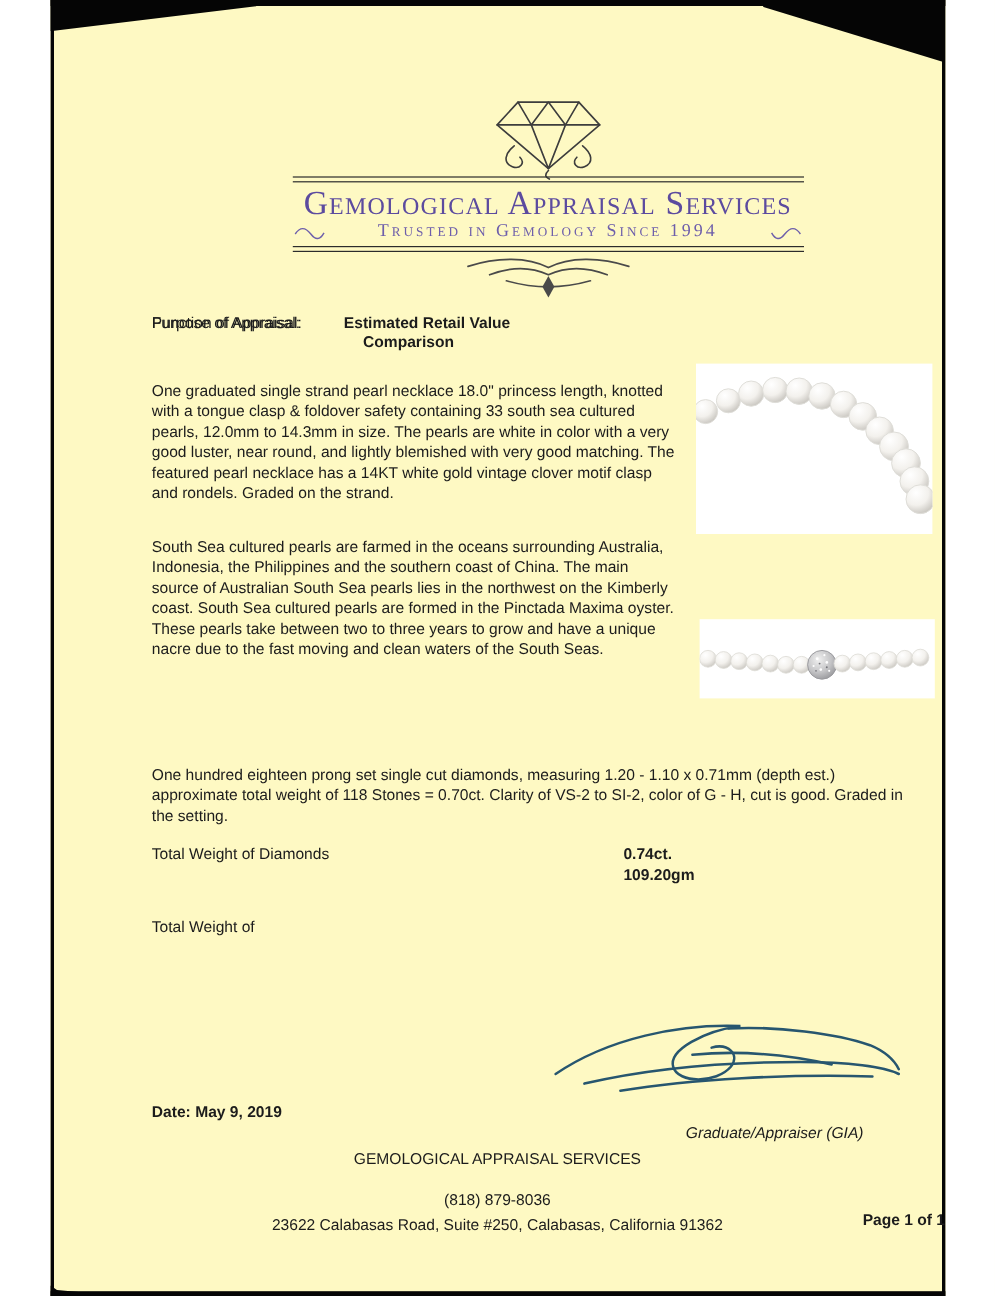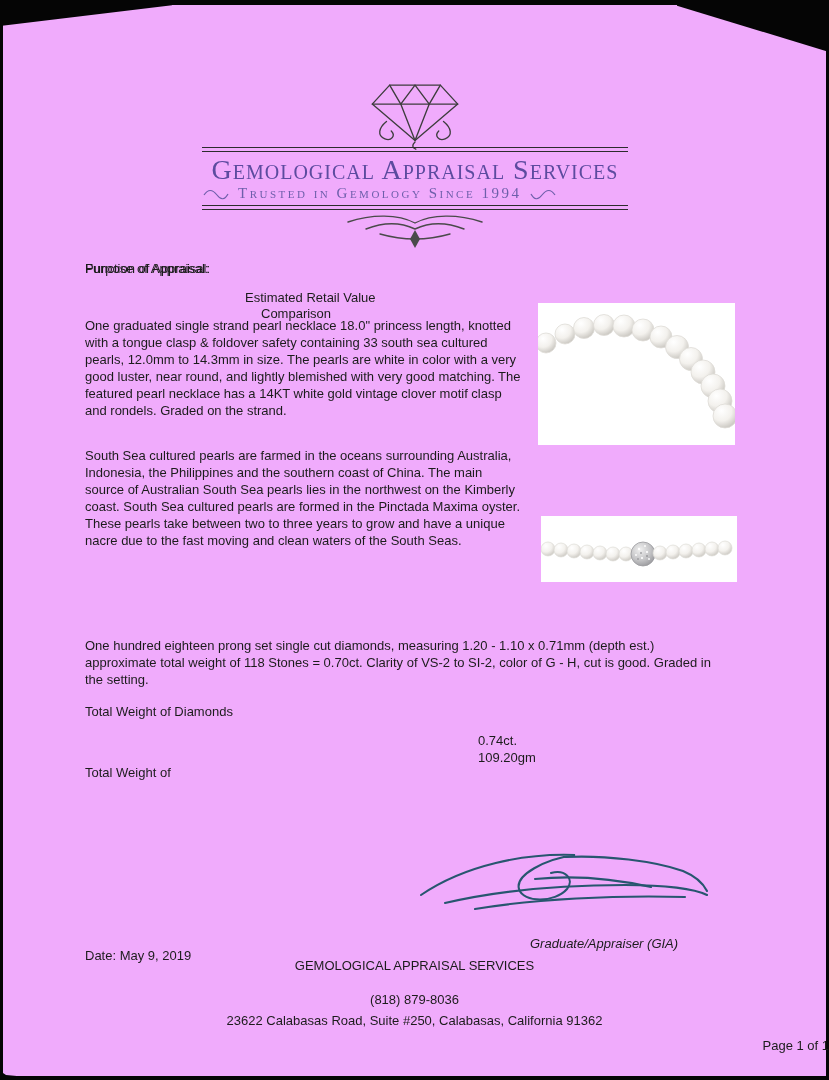--- a/index.html
+++ b/index.html
@@ -1,44 +1,44 @@
 <!DOCTYPE html>
 <html><head>
 <meta charset="utf-8">
 <style>
   * { margin:0; padding:0; box-sizing:border-box; }
   html,body { background:#ffffff; }
   body { font-family:"Liberation Sans","DejaVu Sans",sans-serif; color:#1c1c1c; }
-  .page { position:relative; width:829px; height:1080px; background:#f0abfc; overflow:hidden; margin:0 auto; }
+  .page { position:relative; width:746px; height:1080px; background:#fef9c3; overflow:hidden; margin:0 auto; }
 
   
   .edge { position:absolute; background:#050505; }
   .edge-top    { top:0; left:0; right:0; height:5px; }
   .edge-left   { top:0; left:0; bottom:0; width:3px; }
   .edge-right  { top:0; right:0; bottom:0; width:3px; }
   .edge-bottom { bottom:0; left:0; right:0; height:4px; }
   .corner-tl { position:absolute; top:0; left:0; width:172px; height:26px; background:#050505;
                clip-path:polygon(0 0,100% 0,100% 20%,0 100%); }
   .corner-tr { position:absolute; top:0; right:0; width:152px; height:52px; background:#050505;
                clip-path:polygon(0 0,100% 0,100% 100%,0 11%); }
   .corner-bl { position:absolute; bottom:0; left:0; width:60px; height:9px; background:#050505;
                clip-path:polygon(0 0,10% 45%,100% 100%,0 100%); }
 
   .abs { position:absolute; }
   .text { font-size:13px; line-height:17px; color:#1c1c1c; }
-  .b { font-weight:normal;margin-top:29px; }
+  .b { font-weight:bold; }
   .i { font-style:italic; }
 
   
   .logo { position:absolute; left:351px; top:74px; }
   .masthead { position:absolute; left:202px; top:147px; width:426px; text-align:center; }
   .dbl { height:5px; border-top:1.5px solid #2c2c2c; border-bottom:1.5px solid #2c2c2c; }
   .company-title { font-family:"Liberation Serif","DejaVu Serif",serif; font-variant:small-caps;
                    font-size:28px; letter-spacing:1px; color:#5c4b9f; line-height:1.12; margin-top:2px; }
-  .tagline-row { display:flex; align-items:center; justify-content:flex-start; gap:8px; margin:0 0 3px; }
+  .tagline-row { display:flex; align-items:center; justify-content:space-between; gap:8px; margin:0 0 3px; }
   .tagline { font-family:"Liberation Serif","DejaVu Serif",serif; font-variant:small-caps;
              font-size:15px; letter-spacing:2.5px; color:#6e5fab; }
   .flourish-wrap { margin-top:2px; }
 
   .footer-line { left:0; right:0; text-align:center; }
 
   .photo { background:#ffffff; }
 </style>
 </head>
 <body>

